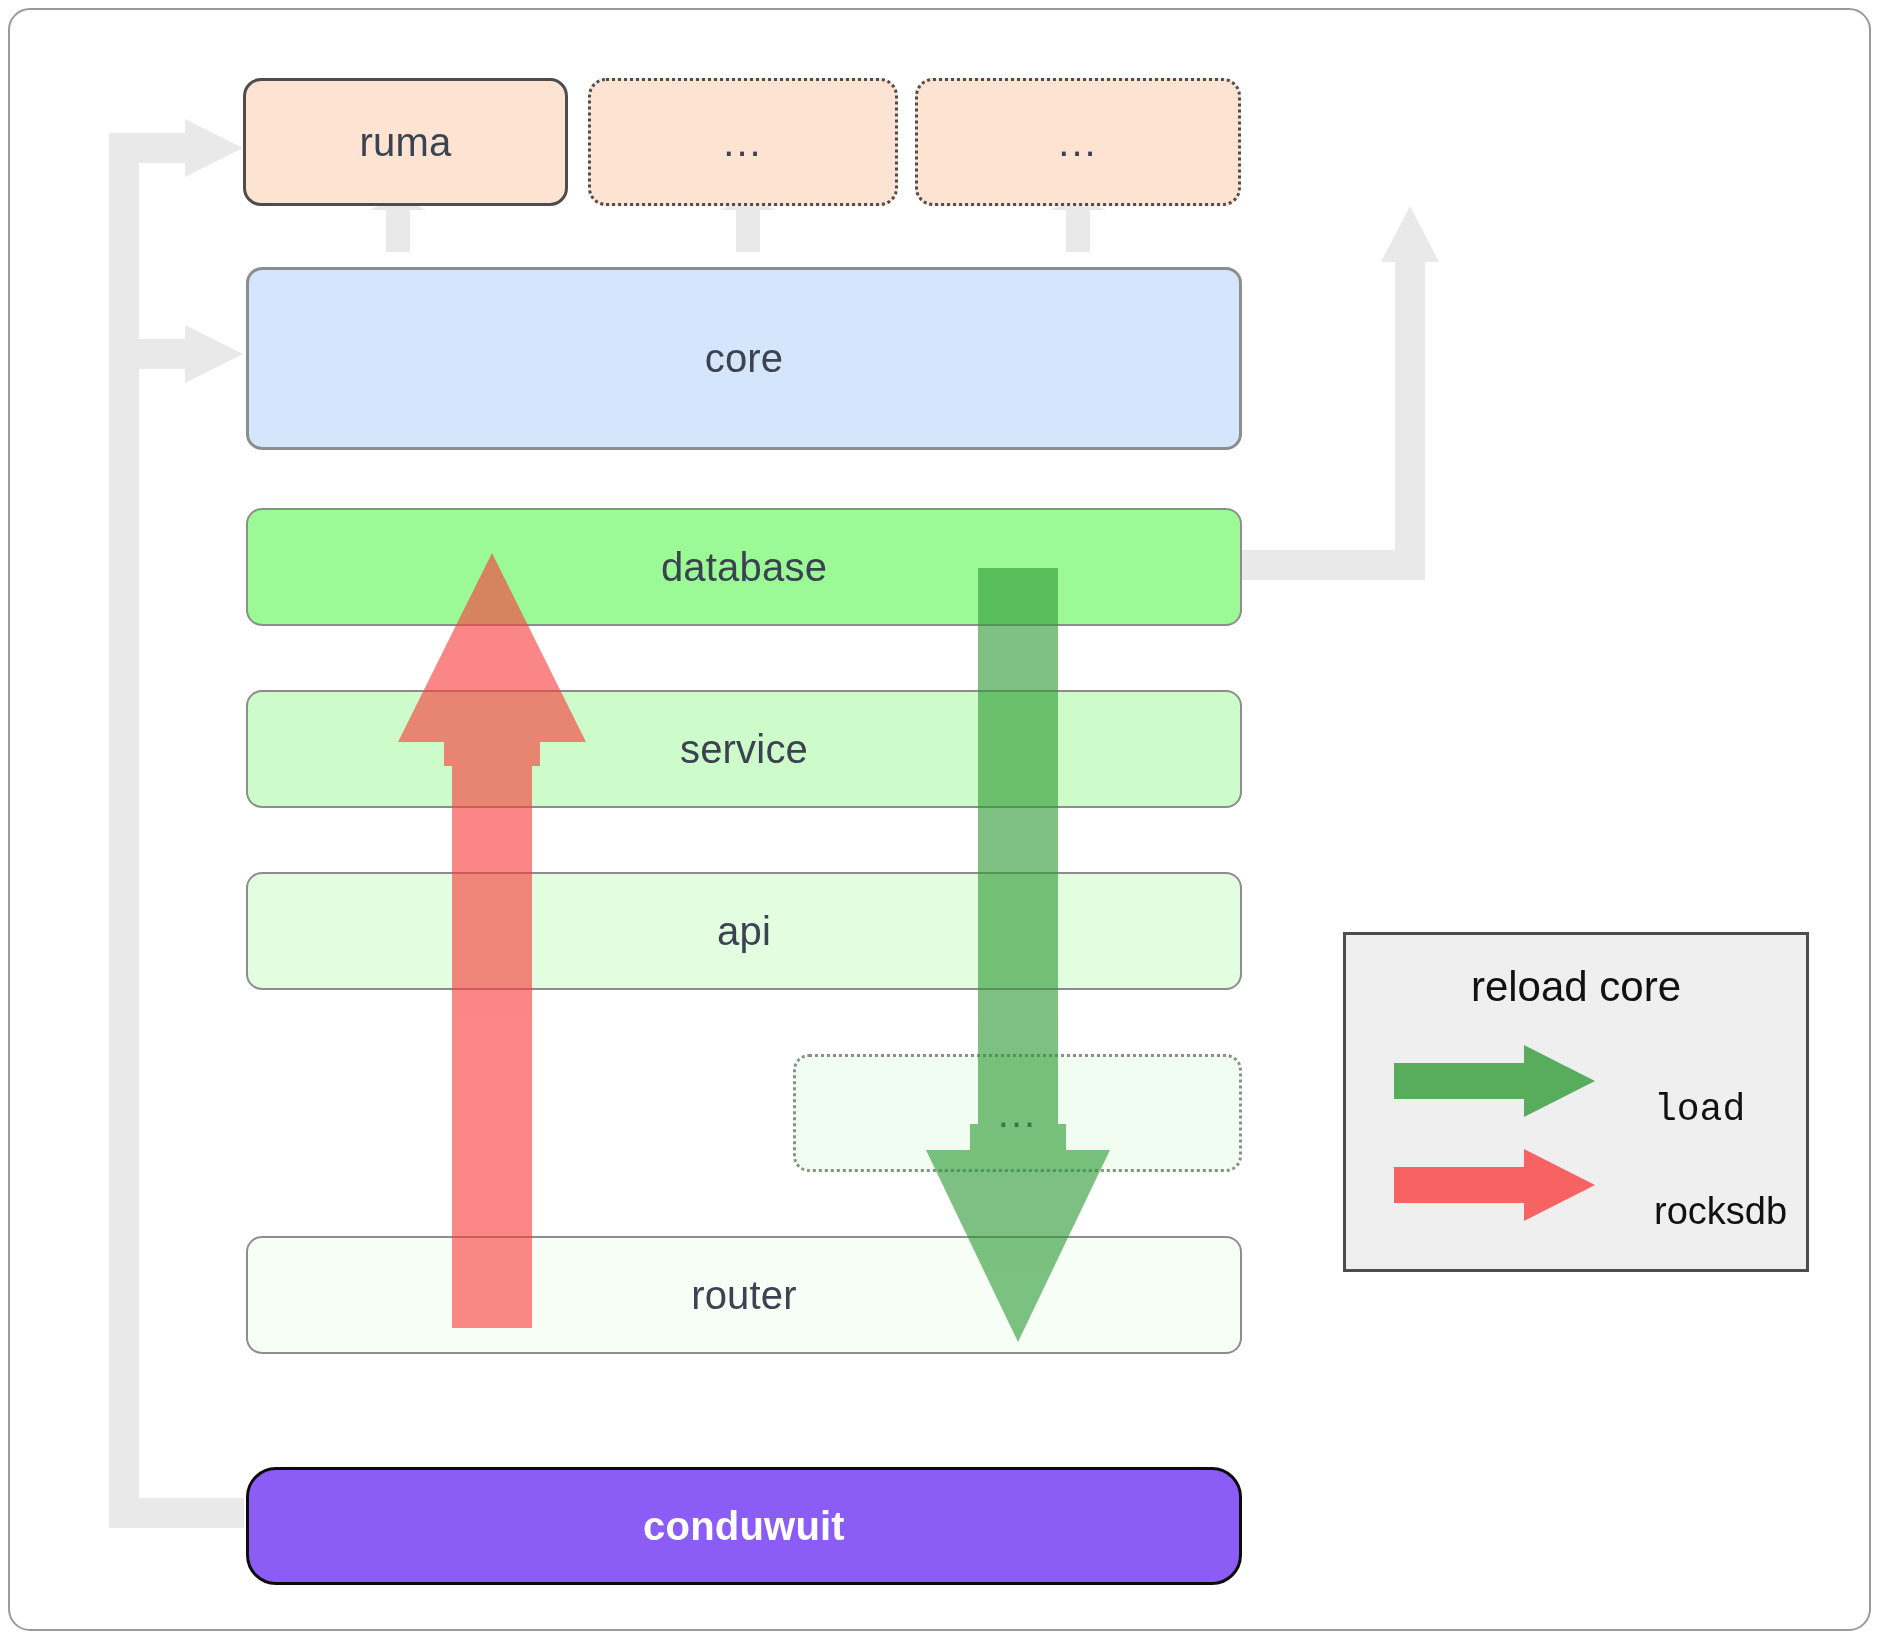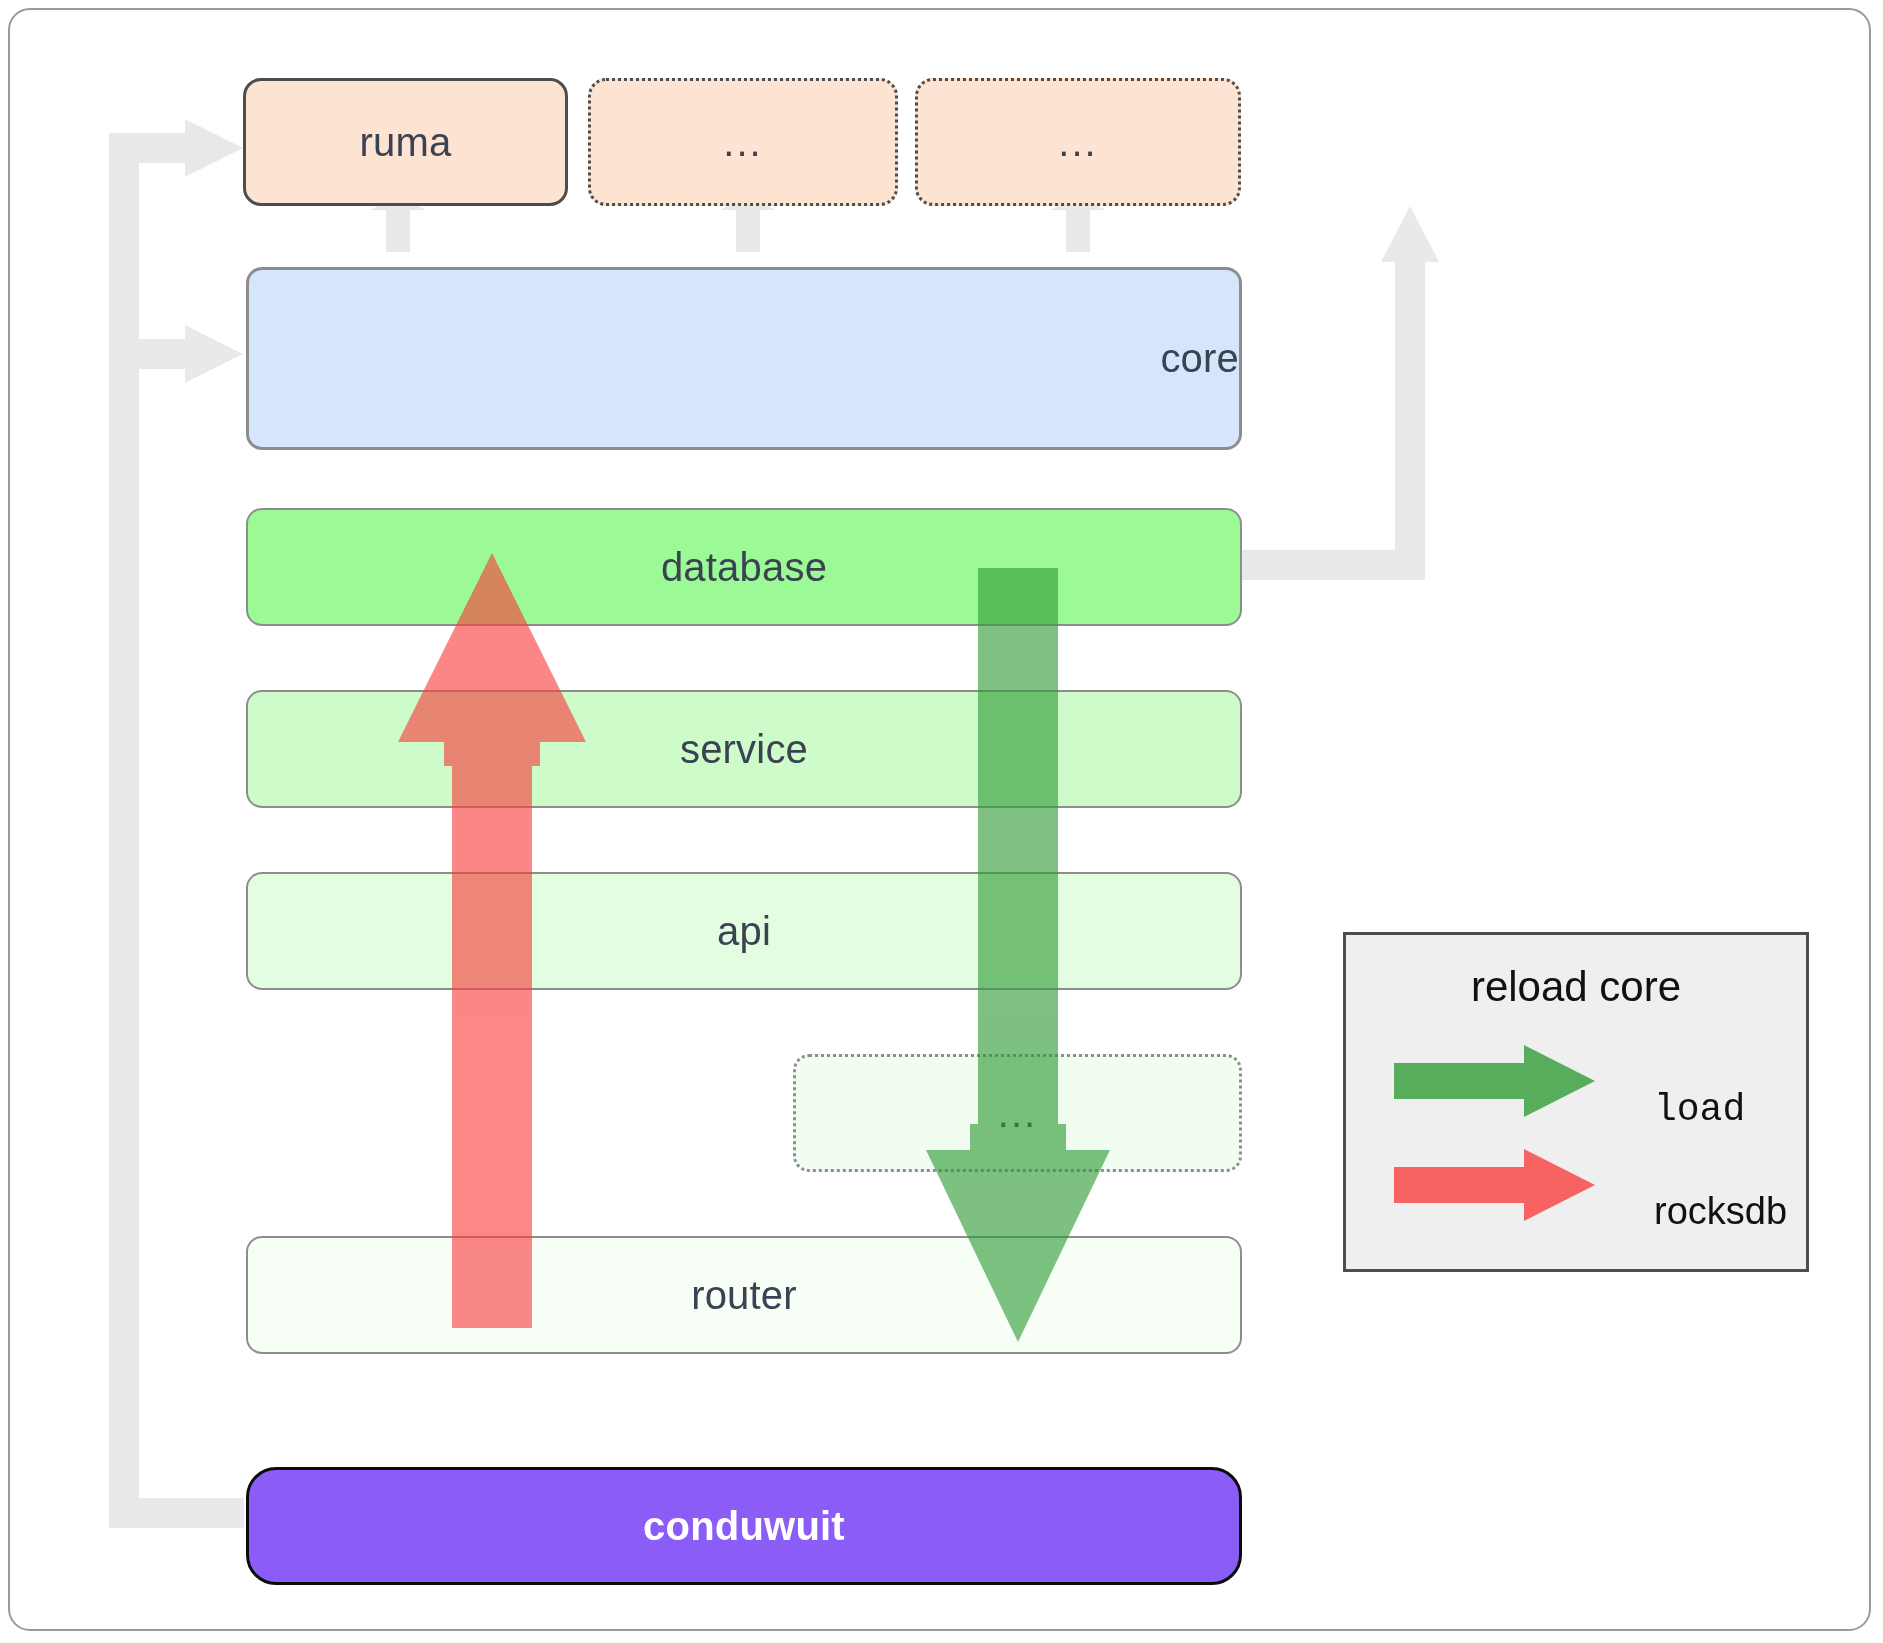--- a/index.html
+++ b/index.html
@@ -45,21 +45,20 @@
     border: 3px solid #4d4d4d;
     border-radius: 18px;
   }
   .box.dep.dotted {
     border: 3px dotted #4d4d4d;
   }
   .box.core {
     background: #d4e5fc;
     border: 3px solid #8d8d8d;
     border-radius: 16px;
-    justify-content: flex-end;
   }
   .box.layer {
     border: 2px solid #8d8d8d;
     border-radius: 16px;
   }
   .box.layer.dotted {
     border: 3px dotted #8d8d8d;
   }
   .box.root {
     background: #8b5cf6;

